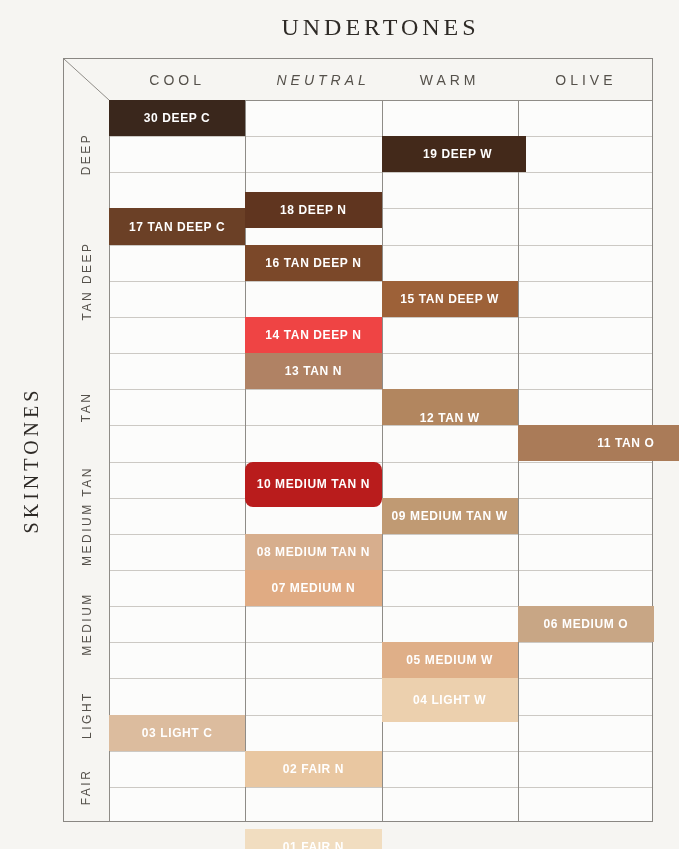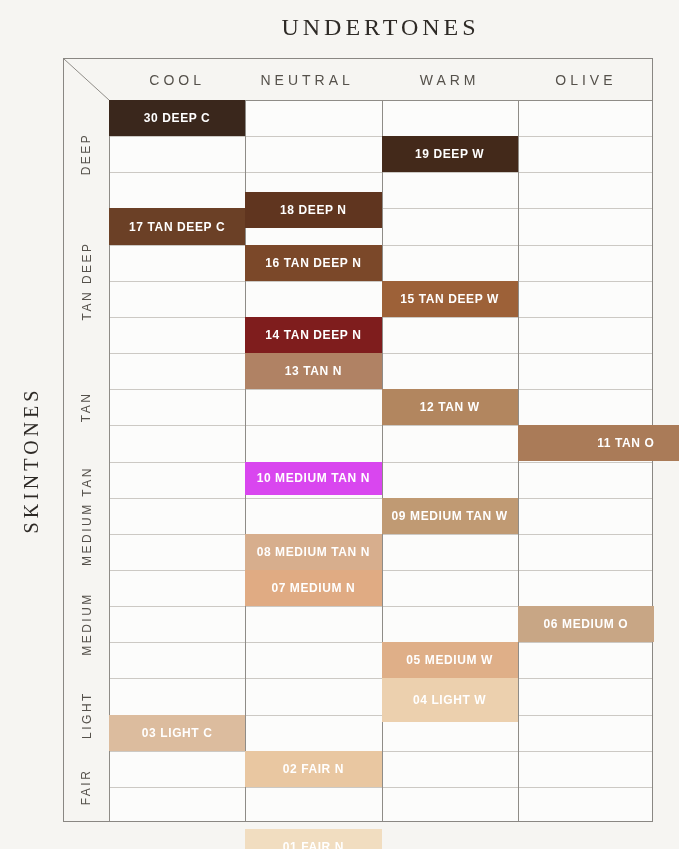--- a/index.html
+++ b/index.html
@@ -63,21 +63,21 @@
 
 <div class="grid">
   <div class="data-bg" style="left:45px;top:41px;right:0;bottom:0;"></div>
   <div class="corner">
     <svg viewBox="0 0 45 41" preserveAspectRatio="none">
       <line x1="0" y1="0" x2="45" y2="41" stroke="#8f8c87" stroke-width="1"></line>
     </svg>
   </div>
   <div id="headers">
       <div class="col-header" style="left: 45px; width: 136.25px;">COOL</div>
-      <div class="col-header" style="left: 175px; width: 136.25px;">NEUTRAL</div>
+      <div class="col-header" style="left: 191px; width: 136.25px; font-style: italic;">NEUTRAL</div>
       <div class="col-header" style="left: 317.5px; width: 136.25px;">WARM</div>
       <div class="col-header" style="left: 453.75px; width: 136.25px;">OLIVE</div>
     </div>
   <div id="groups">
       <div class="group-label" style="top: 41px; height: 108.45px;">
         <span>DEEP</span>
       </div>
       <div class="group-label" style="top: 149.45px; height: 144.6px;">
         <span>TAN DEEP</span>
       </div>
@@ -120,48 +120,48 @@
       <div class="row-line" style="left: 45px; right: 0px; top: 727.85px;"></div>
       <div class="v-line" style="left: 45px; top: 41px; bottom: 0px;"></div>
       <div class="v-line" style="left: 181.25px; top: 41px; bottom: 0px;"></div>
       <div class="v-line" style="left: 317.5px; top: 41px; bottom: 0px;"></div>
       <div class="v-line" style="left: 453.75px; top: 41px; bottom: 0px;"></div>
     </div>
   <div id="cells">
       <div class="shade-cell" style="left: 45px; width: 136.25px; top: 41px; height: 36.15px; background: rgb(58, 39, 28);">
         <span>30 DEEP C</span>
       </div>
-      <div class="shade-cell" style="left: 317.5px; width: 136.25px; top: 77.15px; height: 36.15px; background: rgb(67, 41, 26);">
+      <div class="shade-cell" style="left: 317.5px; width: 136.25px; top: 77.15px; height: 36.15px; background: rgb(67, 41, 26); padding-left: 8px;">
         <span>19 DEEP W</span>
       </div>
       <div class="shade-cell" style="left: 181.25px; width: 136.25px; top: 113.3px; height: 36.15px; background: rgb(96, 53, 31); margin-top: 20px;">
         <span>18 DEEP N</span>
       </div>
       <div class="shade-cell" style="left: 45px; width: 136.25px; top: 149.45px; height: 36.15px; background: rgb(107, 64, 38);">
         <span>17 TAN DEEP C</span>
       </div>
       <div class="shade-cell" style="left: 181.25px; width: 136.25px; top: 185.6px; height: 36.15px; background: rgb(123, 72, 41);">
         <span>16 TAN DEEP N</span>
       </div>
       <div class="shade-cell" style="left: 317.5px; width: 136.25px; top: 221.75px; height: 36.15px; background: rgb(157, 97, 56);">
         <span>15 TAN DEEP W</span>
       </div>
-      <div class="shade-cell" style="left: 181.25px; width: 136.25px; top: 257.9px; height: 36.15px; background: #7f1d1d;">
+      <div class="shade-cell" style="left: 181.25px; width: 136.25px; top: 257.9px; height: 36.15px; background: #ef4444;">
         <span>14 TAN DEEP N</span>
       </div>
       <div class="shade-cell" style="left: 181.25px; width: 136.25px; top: 294.05px; height: 36.15px; background: rgb(176, 130, 100);">
         <span>13 TAN N</span>
       </div>
-      <div class="shade-cell" style="left: 317.5px; width: 136.25px; top: 330.2px; height: 36.15px; background: rgb(178, 134, 95);">
+      <div class="shade-cell" style="left: 317.5px; width: 136.25px; top: 330.2px; height: 36.15px; background: rgb(178, 134, 95); align-items: flex-end;">
         <span>12 TAN W</span>
       </div>
       <div class="shade-cell" style="left: 453.75px; width: 136.25px; top: 366.35px; height: 36.15px; background: rgb(170, 123, 88); padding-left: 40px;">
         <span>11 TAN O</span>
       </div>
-      <div class="shade-cell" style="left: 181.25px; width: 136.25px; top: 402.5px; height: 33px; background: #d946ef;">
+      <div class="shade-cell" style="left: 181.25px; width: 136.25px; top: 402.5px; height: 45px; background: #b91c1c; border-radius: 8px;">
         <span>10 MEDIUM TAN N</span>
       </div>
       <div class="shade-cell" style="left: 317.5px; width: 136.25px; top: 438.65px; height: 36.15px; background: rgb(192, 154, 115);">
         <span>09 MEDIUM TAN W</span>
       </div>
       <div class="shade-cell" style="left: 181.25px; width: 136.25px; top: 474.8px; height: 36.15px; background: rgb(215, 174, 141);">
         <span>08 MEDIUM TAN N</span>
       </div>
       <div class="shade-cell" style="left: 181.25px; width: 136.25px; top: 510.95px; height: 36.15px; background: rgb(224, 171, 131);">
         <span>07 MEDIUM N</span>

